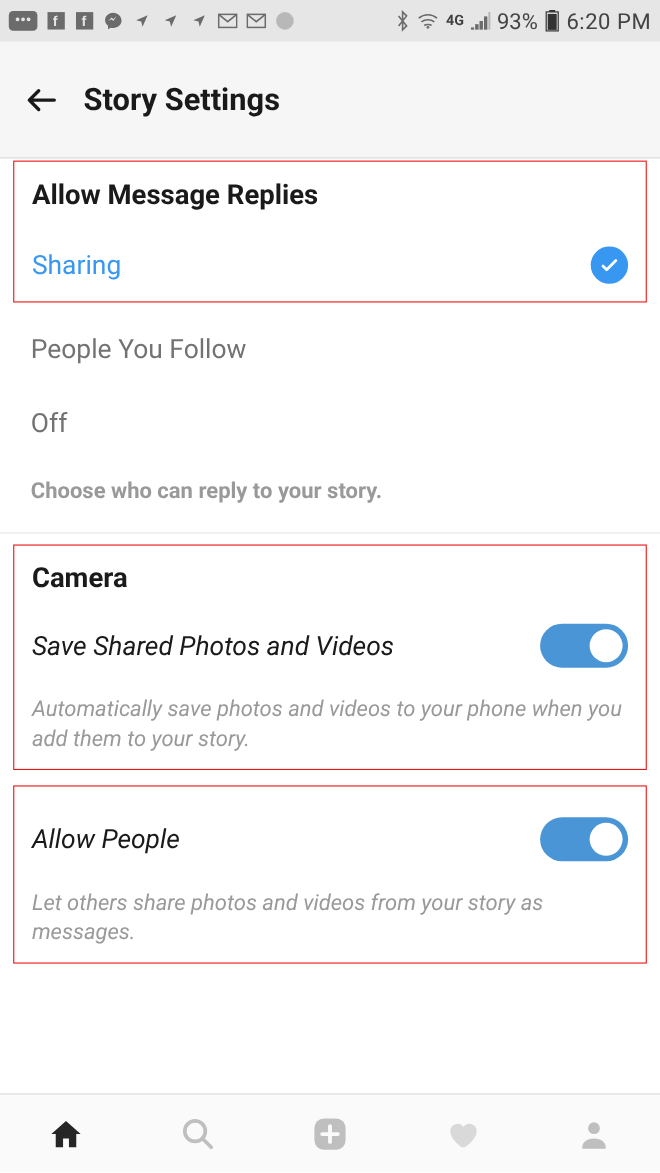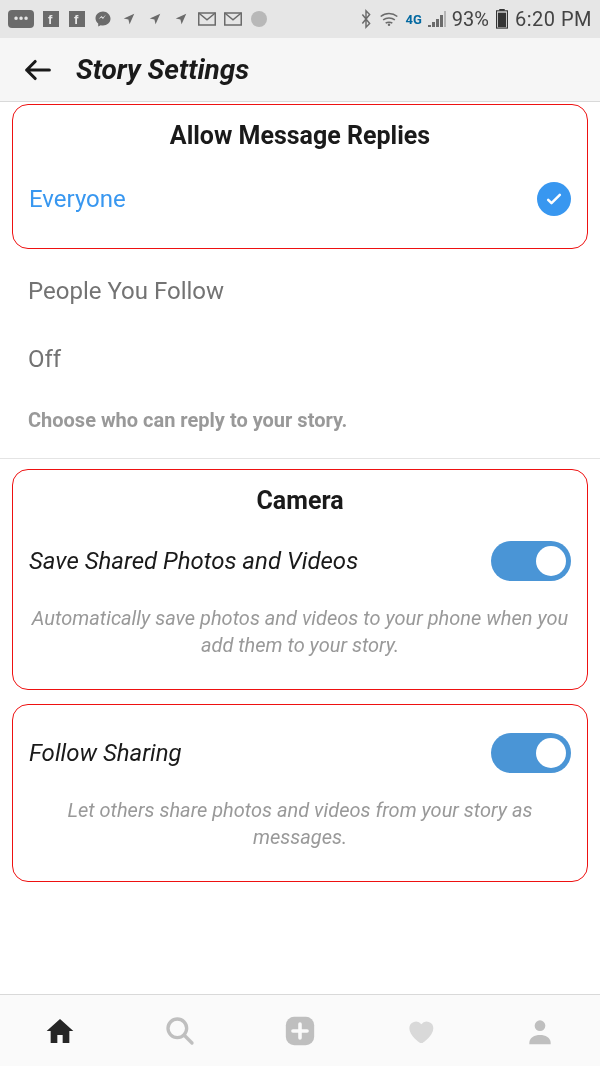--- a/index.html
+++ b/index.html
@@ -25,40 +25,38 @@
     }
     .status-left { display: flex; gap: 8px; align-items: center; }
     .status-left .sq { width: 18px; height: 18px; display:flex; align-items:center; justify-content:center; }
     .status-right { display: flex; gap: 6px; align-items: center; font-weight: 400; color: #444; }
     .status-right .time { font-size: 20px; letter-spacing: 0.5px; }
 
     .dots-badge { background:#6b6b6b; border-radius:4px; width:26px; height:18px; display:flex; align-items:center; justify-content:center; color:#e6e6e6; font-size:14px; font-weight:bold;}
 
     
     .header {
-      height: 64px;
+      height: 106px;
       background: #f6f6f6;
       display: flex;
       align-items: center;
       padding: 0 18px;
       border-bottom: 1px solid #d9d9d9;
-      font-style: italic;
     }
     .back-arrow { width: 40px; height: 40px; display:flex; align-items:center; justify-content:center; margin-right: 18px;}
     .header-title { font-size: 28px; font-weight: 700; color: #1a1a1a; }
 
     
     .content { background: #fff; }
 
     .section-highlight {
       border: 1.5px solid #e11;
-      border-radius: 16px;
+      border-radius: 0;
       margin: 4px 12px 8px 12px;
-      padding: 10px 8px 26px 8px;
-      text-align: center;
+      padding: 10px 8px 10px 8px;
     }
 
     .section-title {
       font-size: 25px;
       font-weight: 700;
       color: #1a1a1a;
       padding: 6px 8px 26px 8px;
     }
 
     .radio-row {
@@ -199,21 +197,21 @@
       <svg width="14" height="20" viewBox="0 0 14 22">
           <path fill="none" stroke="#6b6b6b" stroke-width="1.6" d="M3 6l8 10-4 4V2l4 4-8 10"></path>
         </svg>
     </span>
     <span>
       <svg width="20" height="16" viewBox="0 0 24 18">
           <path fill="none" stroke="#6b6b6b" stroke-width="1.8" d="M2 6c6-5 14-5 20 0M5 10c4-3 10-3 14 0M8 14c2-1.5 6-1.5 8 0"></path>
           <circle cx="12" cy="16" r="1.5" fill="#6b6b6b"></circle>
         </svg>
     </span>
-    <span style="font-size:13px;font-weight:bold;color:#0369a1;">4G</span>
+    <span style="font-size:13px;font-weight:bold;color:#404040;">4G</span>
     <span>
       <svg width="18" height="16" viewBox="0 0 18 16">
           <path fill="#6b6b6b" d="M0 14h3v2H0zM4 11h3v5H4zM8 8h3v8H8zM12 4h3v12h-3zM16 0h2v16h-2z" opacity="0.4"></path>
           <path fill="#6b6b6b" d="M0 14h3v2H0zM4 11h3v5H4zM8 8h3v8H8zM12 4h3v12h-3z"></path>
         </svg>
     </span>
     <span style="font-size:20px;">93%</span>
     <span>
       <svg width="14" height="20" viewBox="0 0 14 22">
           <rect x="4" y="0" width="6" height="2" fill="#333"></rect>
@@ -232,21 +230,21 @@
       </svg>
   </div>
   <div class="header-title">Story Settings</div>
 </div>
 
 <div class="content">
 
   <div class="section-highlight" style="margin-top:2px;">
     <div class="section-title">Allow Message Replies</div>
     <div class="radio-row">
-      <span class="radio-label selected">Everyone</span>
+      <span class="radio-label selected">Sharing</span>
       <span class="check-circle">
         <svg width="20" height="20" viewBox="0 0 24 24">
             <path fill="none" stroke="#fff" stroke-width="3" stroke-linecap="round" stroke-linejoin="round" d="M5 13l4 4 10-10"></path>
           </svg>
       </span>
     </div>
   </div>
 
   <div class="plain-row">People You Follow</div>
 
@@ -262,21 +260,21 @@
       <span class="toggle-label">Save Shared Photos and Videos</span>
       <div class="toggle">
         <div class="knob"></div>
       </div>
     </div>
     <div class="helper-text-inner">Automatically save photos and videos to your phone when you add them to your story.</div>
   </div>
 
   <div class="section-highlight" style="margin-top:14px;">
     <div class="toggle-row">
-      <span class="toggle-label">Follow Sharing</span>
+      <span class="toggle-label">Allow People</span>
       <div class="toggle">
         <div class="knob"></div>
       </div>
     </div>
     <div class="helper-text-inner">Let others share photos and videos from your story as messages.</div>
   </div>
 
 </div>
 
 <div class="bottom-nav">

